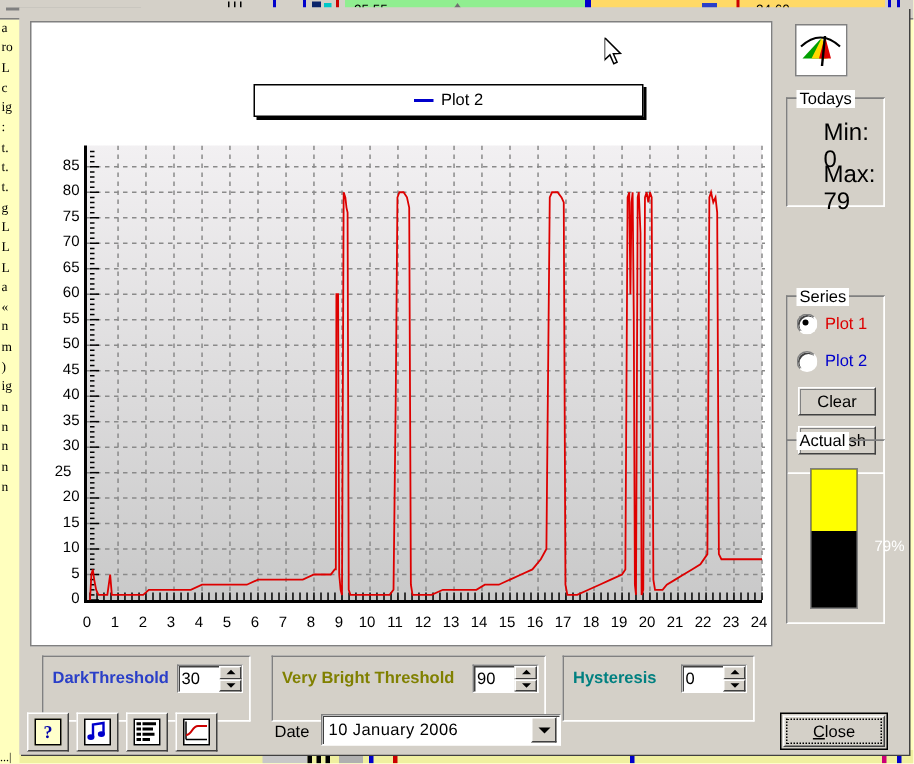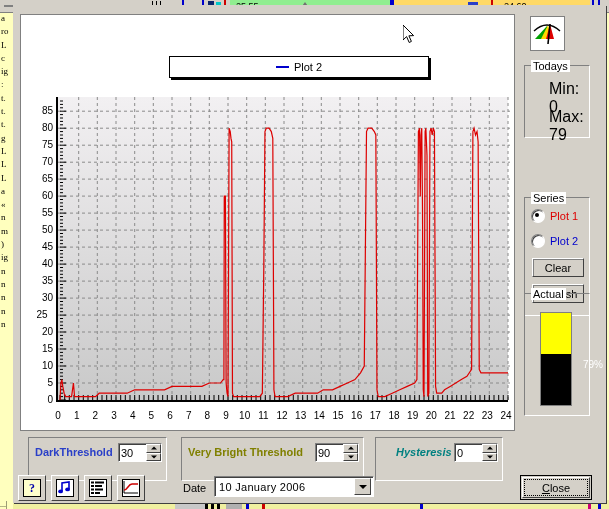--- a/index.html
+++ b/index.html
@@ -601,21 +601,21 @@
         <input type="text" value="90" style="">
         <div class="spin-btns">
           <div class="sb up"></div>
           <div class="sb dn"></div>
         </div>
       </div>
     </div>
 
     <div class="thgroup" style="left:360px;width:128px;">
       <div class="gi"></div>
-      <div class="th-label" style="left:20px;color:#008080;font-style:italic;">Hysteresis</div>
+      <div class="th-label" style="left:6px;color:#008080;">Hysteresis</div>
       <div class="spin" style="left:78px;width:44px;">
         <input type="text" value="0" style="">
         <div class="spin-btns">
           <div class="sb up"></div>
           <div class="sb dn"></div>
         </div>
       </div>
     </div>
 
     <div class="tool" style="left:3px">

